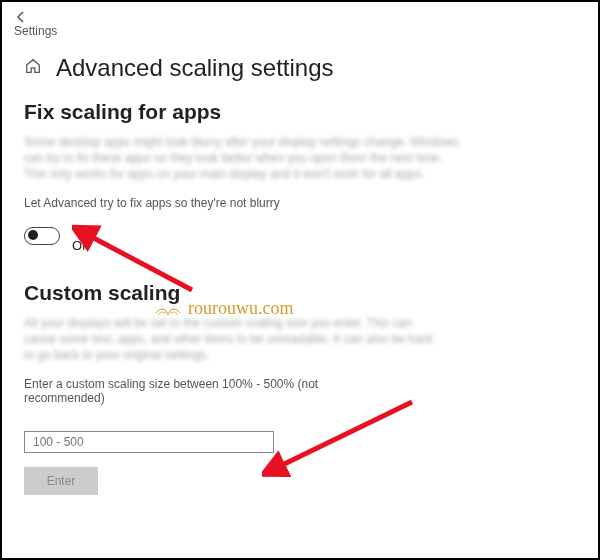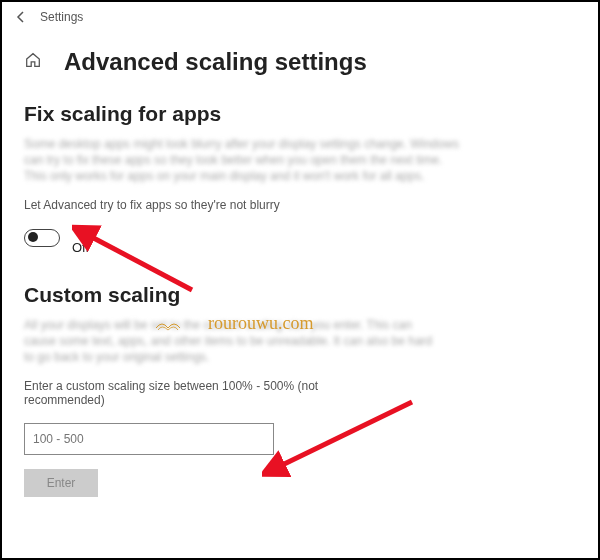--- a/index.html
+++ b/index.html
@@ -9,54 +9,53 @@
     border:2px solid #000;
     background:#fff;
     font-family:"Segoe UI",Arial,sans-serif;
     color:#222;
     position:relative;
     overflow:hidden;
   }
   .header{
     display:flex;align-items:flex-start;
     padding:8px 12px 2px 12px;
-    font-size:12px;color:#555;
+    font-size:12px;color:#555;flex-direction:column;
   }
   .header .icon{margin-right:12px;display:flex;align-items:center;}
   .content{padding:6px 22px;}
   .title-row{display:flex;align-items:center;margin:8px 0 18px 0;}
   .title-row .home{margin-right:14px;color:#555;}
-  h1{font-size:24px;font-weight:700;margin:8px;}
+  h1{font-size:24px;font-weight:400;margin:0;}
   h2{font-size:21px;font-weight:700;margin:18px 0 10px 0;}
   .blurred{filter:blur(2px);color:#aaa;font-size:12px;line-height:16px;margin:4px 0 14px 0;max-width:440px;user-select:none;}
   .blurred.short{max-width:420px;}
   .body-text{font-size:12px;color:#555;margin:6px 0 8px 0;max-width:420px;}
   .toggle-row{display:flex;align-items:center;margin:4px 0;}
   .toggle{
     width:34px;height:16px;border:1px solid #444;border-radius:10px;
     position:relative;background:#fff;margin-right:12px;cursor:pointer;
   }
   .toggle .knob{
     width:10px;height:10px;border-radius:50%;background:#222;
     position:absolute;left:3px;top:2.5px;
   }
   .input-box{
-    width:250px;height:32px;border:1px solid #888;box-sizing:border-box;
-    padding:0 8px;font-size:12px;color:#999;margin-top:8px;
+    width:250px;height:22px;border:1px solid #888;box-sizing:border-box;
+    padding:0 8px;font-size:12px;color:#999;margin-top:18px;
   }
   .apply-btn{
     margin-top:14px;width:74px;height:28px;background:#ccc;border:none;
     color:#888;font-size:12px;text-align:center;line-height:28px;
   }
   .watermark{
-    position:absolute;left:152px;top:311px;
+    position:absolute;left:152px;top:296px;
     display:flex;align-items:center;color:#d69a2d;
     font-family:Georgia,serif;font-size:18px;
     pointer-events:none;
-    gap:20px;
   }
   .watermark svg{margin-right:6px;}
   .arrow{position:absolute;pointer-events:none;}
 </style>
 </head>
 <body>
 
 <div class="header">
   <span class="icon">
     <svg width="14" height="14" viewBox="0 0 14 14">

